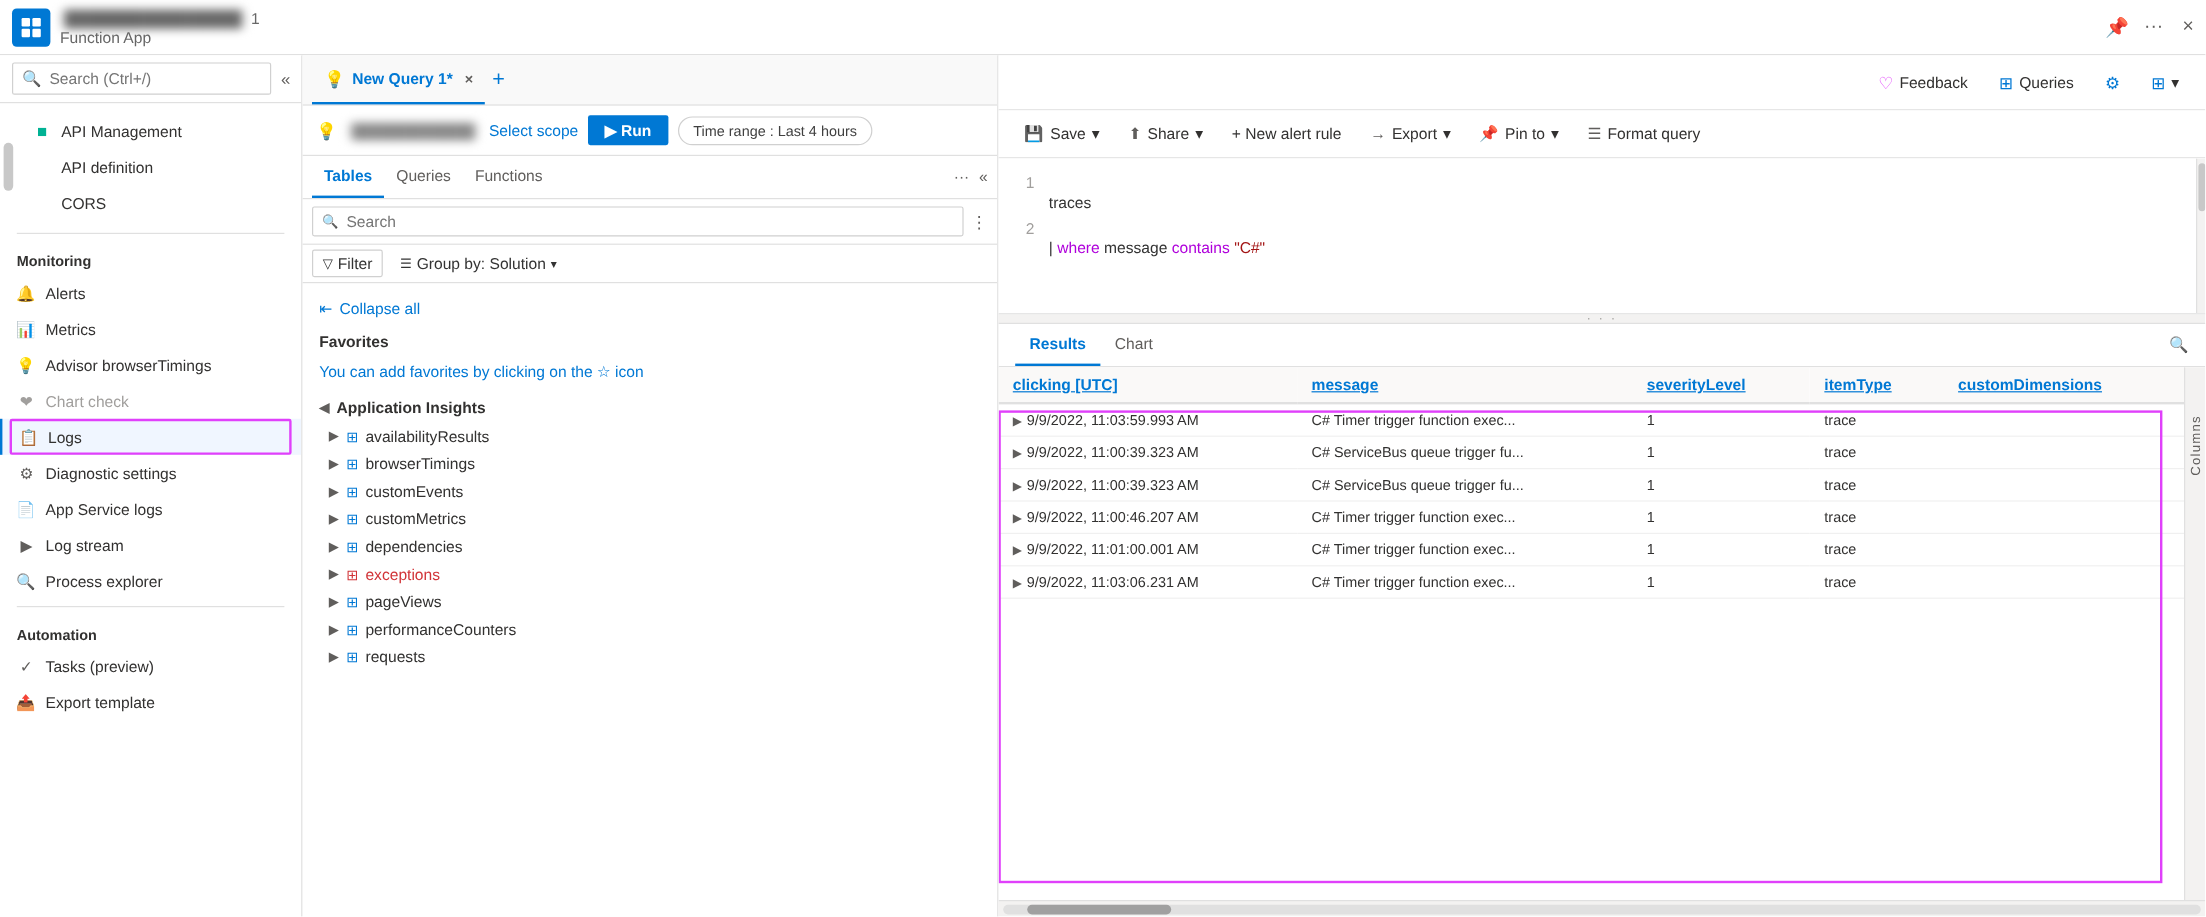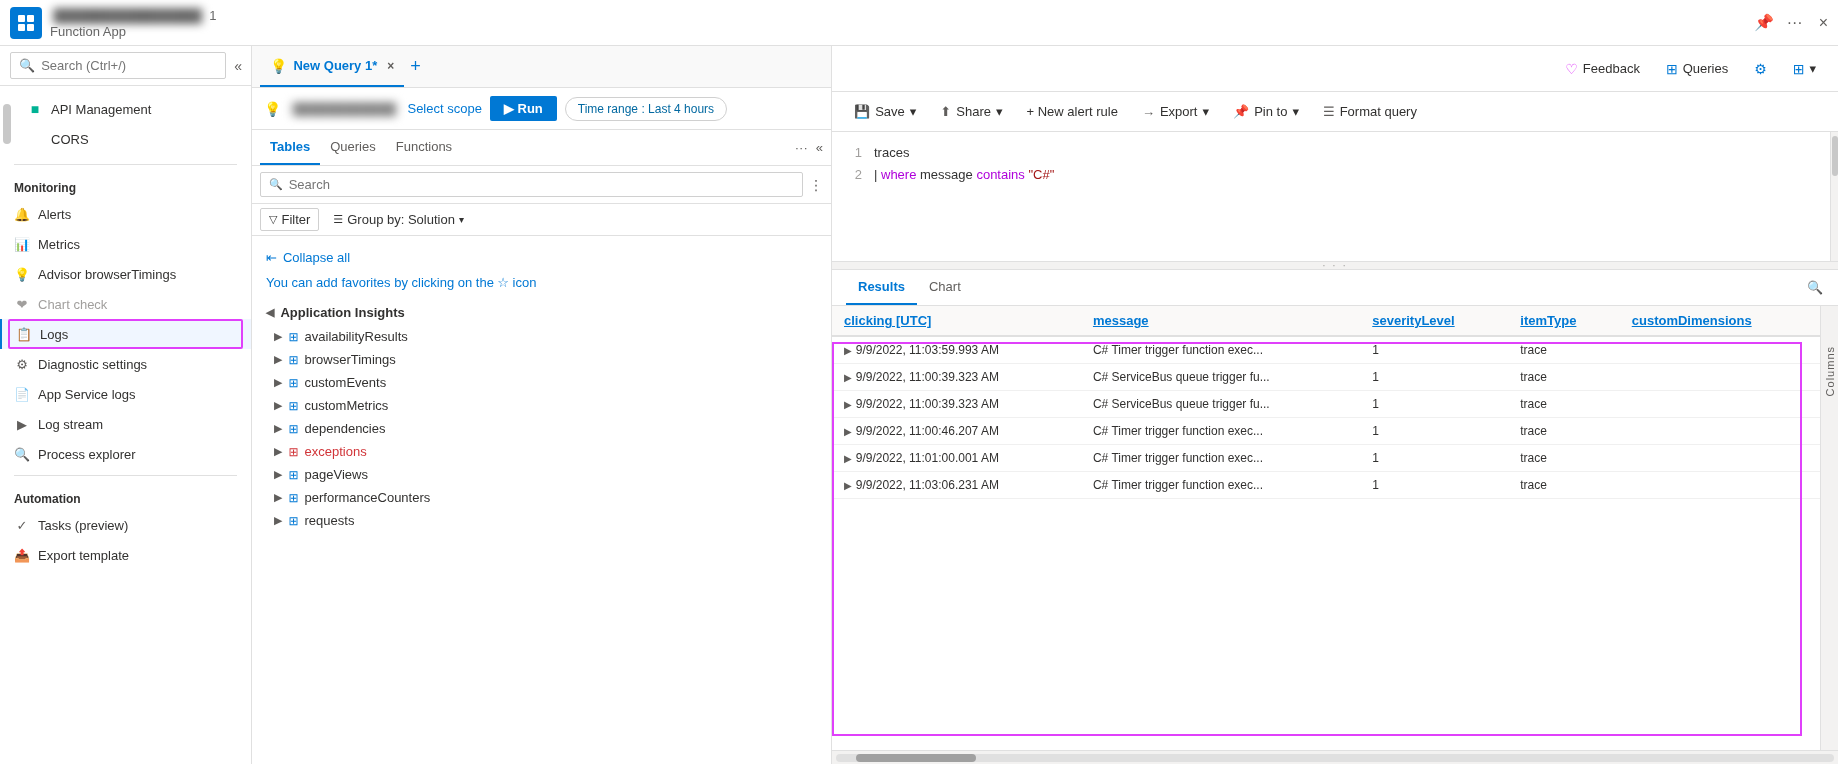--- a/index.html
+++ b/index.html
@@ -39,21 +39,21 @@
     .query-tab-bar { display: flex; align-items: center; border-bottom: 1px solid #e0e0e0; padding: 0 8px; height: 42px; background: #f9f9f9; }
     .query-tab { display: flex; align-items: center; gap: 6px; padding: 0 10px; height: 100%; cursor: pointer; border-bottom: 2px solid transparent; color: #605e5c; font-size: 13px; }
     .query-tab.active { border-bottom: 2px solid #0078d4; color: #0078d4; font-weight: 600; }
     .query-tab-close { color: #605e5c; cursor: pointer; font-size: 12px; margin-left: 4px; }
     .query-tab-add { color: #0078d4; cursor: pointer; font-size: 18px; margin-left: 6px; }
 
     
     .query-toolbar { display: flex; align-items: center; gap: 8px; padding: 8px 12px; border-bottom: 1px solid #e0e0e0; flex-wrap: wrap; }
     .scope-label { background: #e8e8e8; padding: 2px 8px; border-radius: 2px; font-size: 12px; color: #333; }
     .btn-run { background: #0078d4; color: white; border: none; border-radius: 2px; padding: 5px 14px; cursor: pointer; display: flex; align-items: center; gap: 5px; font-size: 13px; font-weight: 600; }
-    .btn-time { border: 1px solid #d0d0d0; background: #fff; border-radius: 12px; padding: 4px 12px; cursor: pointer; font-size: 12px; color: #0369a1; }
+    .btn-time { border: 1px solid #d0d0d0; background: #fff; border-radius: 12px; padding: 4px 12px; cursor: pointer; font-size: 12px; color: #404040; }
 
     
     .panel-tabs { display: flex; align-items: center; border-bottom: 1px solid #e0e0e0; padding: 0 8px; height: 36px; }
     .panel-tab { padding: 0 10px; height: 100%; display: flex; align-items: center; cursor: pointer; border-bottom: 2px solid transparent; font-size: 13px; color: #605e5c; }
     .panel-tab.active { border-bottom: 2px solid #0078d4; color: #0078d4; font-weight: 600; }
     .panel-tabs-more { margin-left: auto; color: #605e5c; cursor: pointer; }
     .panel-tabs-collapse { color: #605e5c; cursor: pointer; margin-left: 8px; }
 
     
     .panel-search-bar { display: flex; align-items: center; padding: 6px 8px; border-bottom: 1px solid #e0e0e0; gap: 6px; }
@@ -83,21 +83,21 @@
     .global-btn { display: flex; align-items: center; gap: 5px; cursor: pointer; color: #323130; font-size: 13px; padding: 4px 8px; border-radius: 2px; }
     .global-btn .icon { font-size: 14px; color: #0078d4; }
 
     
     .query-area-toolbar { display: flex; align-items: center; gap: 8px; padding: 8px 14px; border-bottom: 1px solid #e0e0e0; background: #fff; }
 
     
     .code-editor { flex: none; height: 130px; background: #fff; border-bottom: 1px solid #e0e0e0; padding: 10px 14px; font-family: 'Consolas', monospace; font-size: 13px; position: relative; overflow: hidden; }
     .code-line { display: flex; gap: 12px; line-height: 22px; }
     .line-num { color: #a19f9d; min-width: 16px; text-align: right; user-select: none; }
-    .code-text { color: #333; }
+    .code-text { color: #333; margin-top: 16px; }
     .kw-where { color: #af00db; }
     .kw-contains { color: #af00db; }
     .str-val { color: #a31515; }
     .resize-handle { display: flex; align-items: center; justify-content: center; height: 8px; background: #f3f2f1; cursor: row-resize; border-bottom: 1px solid #e0e0e0; }
     .resize-dots { color: #a19f9d; font-size: 10px; letter-spacing: 2px; }
 
     
     .results-area { flex: 1; display: flex; flex-direction: column; overflow: hidden; }
     .results-tabs { display: flex; align-items: center; border-bottom: 1px solid #e0e0e0; padding: 0 14px; height: 36px; background: #fff; }
     .results-tab { padding: 0 12px; height: 100%; display: flex; align-items: center; cursor: pointer; border-bottom: 2px solid transparent; font-size: 13px; color: #605e5c; }
@@ -204,20 +204,24 @@
 
       <div style="display:flex; align-items:center; padding:4px 0; gap:2px;">
         <div style="width:8px; height:40px; background:#c8c8c8; border-radius:4px; margin-left:3px;"></div>
         <div style="flex:1;">
           <div class="sidebar-item">
             <span class="icon" style="color:#00b294; font-size:14px;">■</span>
             <span class="sidebar-item-label">API Management</span>
           </div>
           <div class="sidebar-item">
             <span class="icon"></span>
+            <span class="sidebar-item-label">API definition</span>
+          </div>
+          <div class="sidebar-item">
+            <span class="icon"></span>
             <span class="sidebar-item-label">CORS</span>
           </div>
         </div>
       </div>
 
       <div class="sidebar-divider"></div>
       <div class="sidebar-section-label">Monitoring</div>
 
       <div class="sidebar-item">
         <span class="icon" style="color:#d13438;">🔔</span>
@@ -318,20 +322,21 @@
         <span style="font-size:10px;">▾</span>
       </div>
     </div>
 
     <div class="panel-content">
       <div class="panel-collapse-all">
         <span>⇤</span>
         <span>Collapse all</span>
       </div>
 
+      <div class="panel-section-title">Favorites</div>
       <div class="panel-favorites-text">
         <span>You can add favorites by clicking on the</span>
         <span> <span>☆</span> </span>
         <span>icon</span>
       </div>
 
       <div class="panel-group">
         <div class="panel-group-header">
           <span class="chevron">◀</span>
           <span>Application Insights</span>

